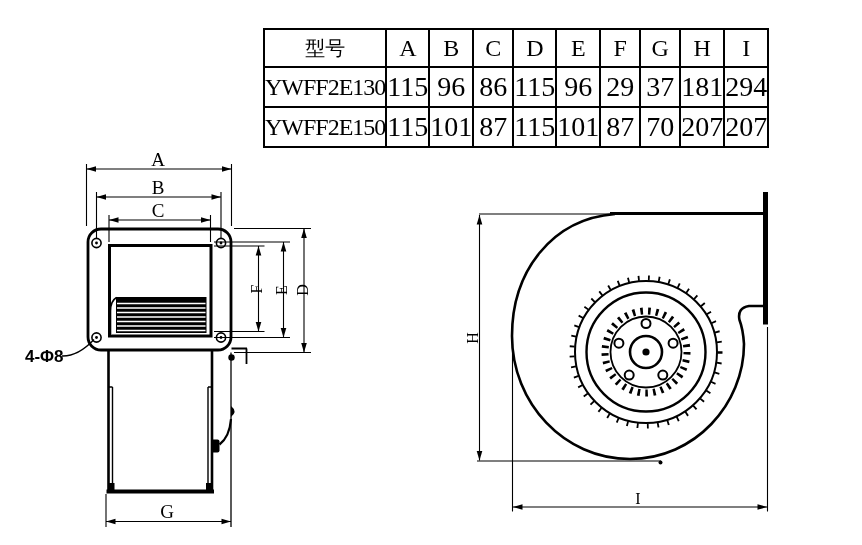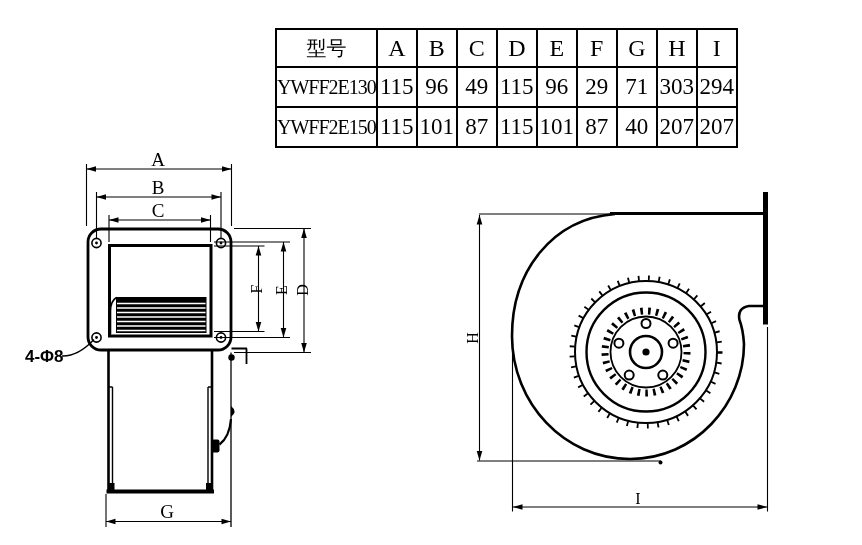--- a/index.html
+++ b/index.html
@@ -1,26 +1,26 @@
 <!DOCTYPE html>
 <html><head>
 <meta charset="utf-8">
 <style>
   html,body{margin:0;padding:0;background:#ffffff;}
   .stage{position:relative;width:862px;height:545px;background:#ffffff;overflow:hidden;
          font-family:"Liberation Serif",serif;}
   
   table.dim{position:absolute;left:263px;top:28px;border-collapse:collapse;table-layout:fixed;
-            background:#fff;margin-left:12px;}
+            background:#fff;}
   table.dim td{border:2px solid #000;text-align:center;vertical-align:middle;padding:0;
                white-space:nowrap;overflow:hidden;color:#000;}
   tr.hd td{height:36px;font-size:24px;}
   tr.hd td.model{font-size:20px;}
-  tr.rw td{height:38px;font-size:23px;}
-  tr.rw td.model{font-size:20px;letter-spacing:-1px;}
+  tr.rw td{height:38px;font-size:28px;}
+  tr.rw td.model{font-size:24px;letter-spacing:-1px;}
   
   svg.draw{position:absolute;left:0;top:0;}
   .ln{stroke:#000;fill:none;}
   .thin{stroke-width:1.1;}
   .dim-label{font-family:"Liberation Serif",serif;font-size:19px;fill:#000;text-anchor:middle;}
   .dim-label.small{font-size:16px;}
   .note-label{font-family:"Liberation Sans",sans-serif;font-weight:bold;font-size:17px;fill:#000;}
 </style>
 </head>
 <body>
@@ -50,37 +50,37 @@
       <td>E</td>
       <td>F</td>
       <td>G</td>
       <td>H</td>
       <td>I</td>
     </tr>
     <tr class="rw">
       <td class="model">YWFF2E130</td>
       <td>115</td>
       <td>96</td>
-      <td>49</td>
+      <td>86</td>
       <td>115</td>
       <td>96</td>
       <td>29</td>
-      <td>71</td>
-      <td>303</td>
+      <td>37</td>
+      <td>181</td>
       <td>294</td>
     </tr>
     <tr class="rw">
       <td class="model">YWFF2E150</td>
       <td>115</td>
       <td>101</td>
       <td>87</td>
       <td>115</td>
       <td>101</td>
       <td>87</td>
-      <td>40</td>
+      <td>70</td>
       <td>207</td>
       <td>207</td>
     </tr>
   </tbody>
     </table>
 
   <svg class="draw" width="862" height="545" viewBox="0 0 862 545">
     <defs>
       <marker id="arr" markerUnits="userSpaceOnUse" markerWidth="12" markerHeight="8" refX="10" refY="4" orient="auto-start-reverse">
         <path d="M0.5,1.2 L10,4 L0.5,6.8 Z" fill="#000"></path>

